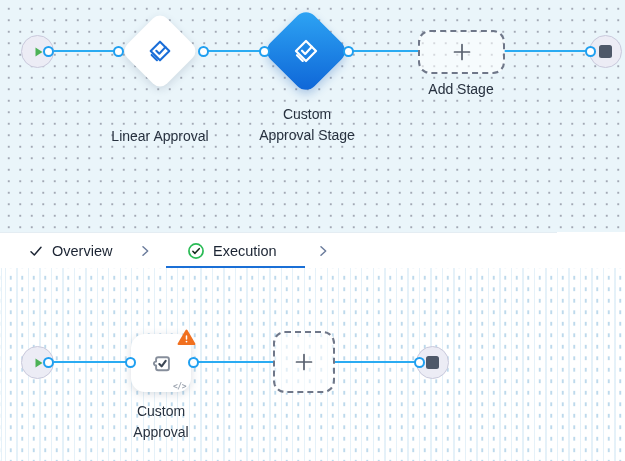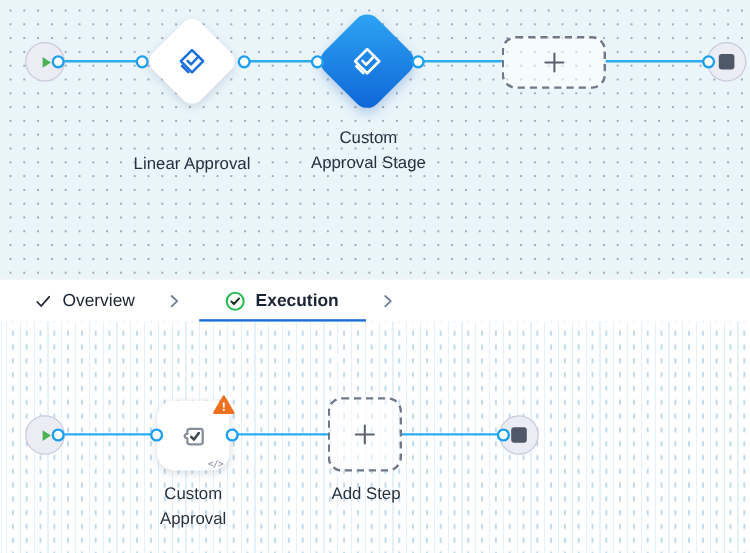--- a/index.html
+++ b/index.html
@@ -76,21 +76,21 @@
   }
   
   .tabbar{
     position:absolute;left:0;top:232px;width:557px;height:36px;background:#ffffff;
     border-top:1px solid rgba(210,225,235,.6);box-sizing:border-box;
   }
   .tab{
     position:absolute;top:0;height:36px;display:flex;align-items:center;gap:8px;
     font-size:14.5px;color:#1b2433;font-weight:500;cursor:pointer;
   }
-  .tab.active{font-weight:700;}
+  .tab.active{font-weight:400;}
   .tab-chevron{position:absolute;top:0;height:36px;display:flex;align-items:center;}
   .tab-underline{position:absolute;left:166px;top:33px;width:139px;height:3px;background:#1a6fd6;}
   svg{display:block;}
 </style>
 </head>
 <body>
 
 <div class="screen">
 
   <div class="canvas-stage">
@@ -143,20 +143,21 @@
     <div class="port" style="left:42.5px;top:45.5px;"></div>
     <div class="port" style="left:112.5px;top:45.5px;"></div>
     <div class="port" style="left:197.5px;top:45.5px;"></div>
     <div class="port" style="left:258.5px;top:45.5px;"></div>
     <div class="port" style="left:342.5px;top:45.5px;"></div>
     <div class="port" style="left:584.5px;top:45.5px;"></div>
 
     <div class="node-label" style="left:160px;top:104px;margin-top:22px;">Linear Approval</div>
     <div class="node-label" style="left:307px;top:104px;">Custom
 Approval Stage</div>
+    <div class="node-label" style="left:461px;top:79px;">Add Stage</div>
   </div>
 
   <div class="tabbar">
 
     <div class="tab" style="left:28px;">
       <span>
         <svg width="16" height="16" viewBox="0 0 24 24" fill="none" stroke="#1c2534" stroke-width="2.2" stroke-linecap="round" stroke-linejoin="round">
             <path d="M4.5 13 L9.5 18 L19.5 6.5"></path>
           </svg>
       </span>
@@ -232,15 +233,14 @@
     <span class="stop-square"></span>
   </div>
 
   <div class="port" style="left:42.5px;top:356.5px;"></div>
   <div class="port" style="left:124.5px;top:356.5px;"></div>
   <div class="port" style="left:187.5px;top:356.5px;"></div>
   <div class="port" style="left:413.5px;top:356.5px;"></div>
 
   <div class="node-label" style="left:161px;top:401px;">Custom
 Approval</div>
-  <div class="node-label" style="left:305px;top:401px;">Add Step</div>
 
 </div>
 
 </body></html>

